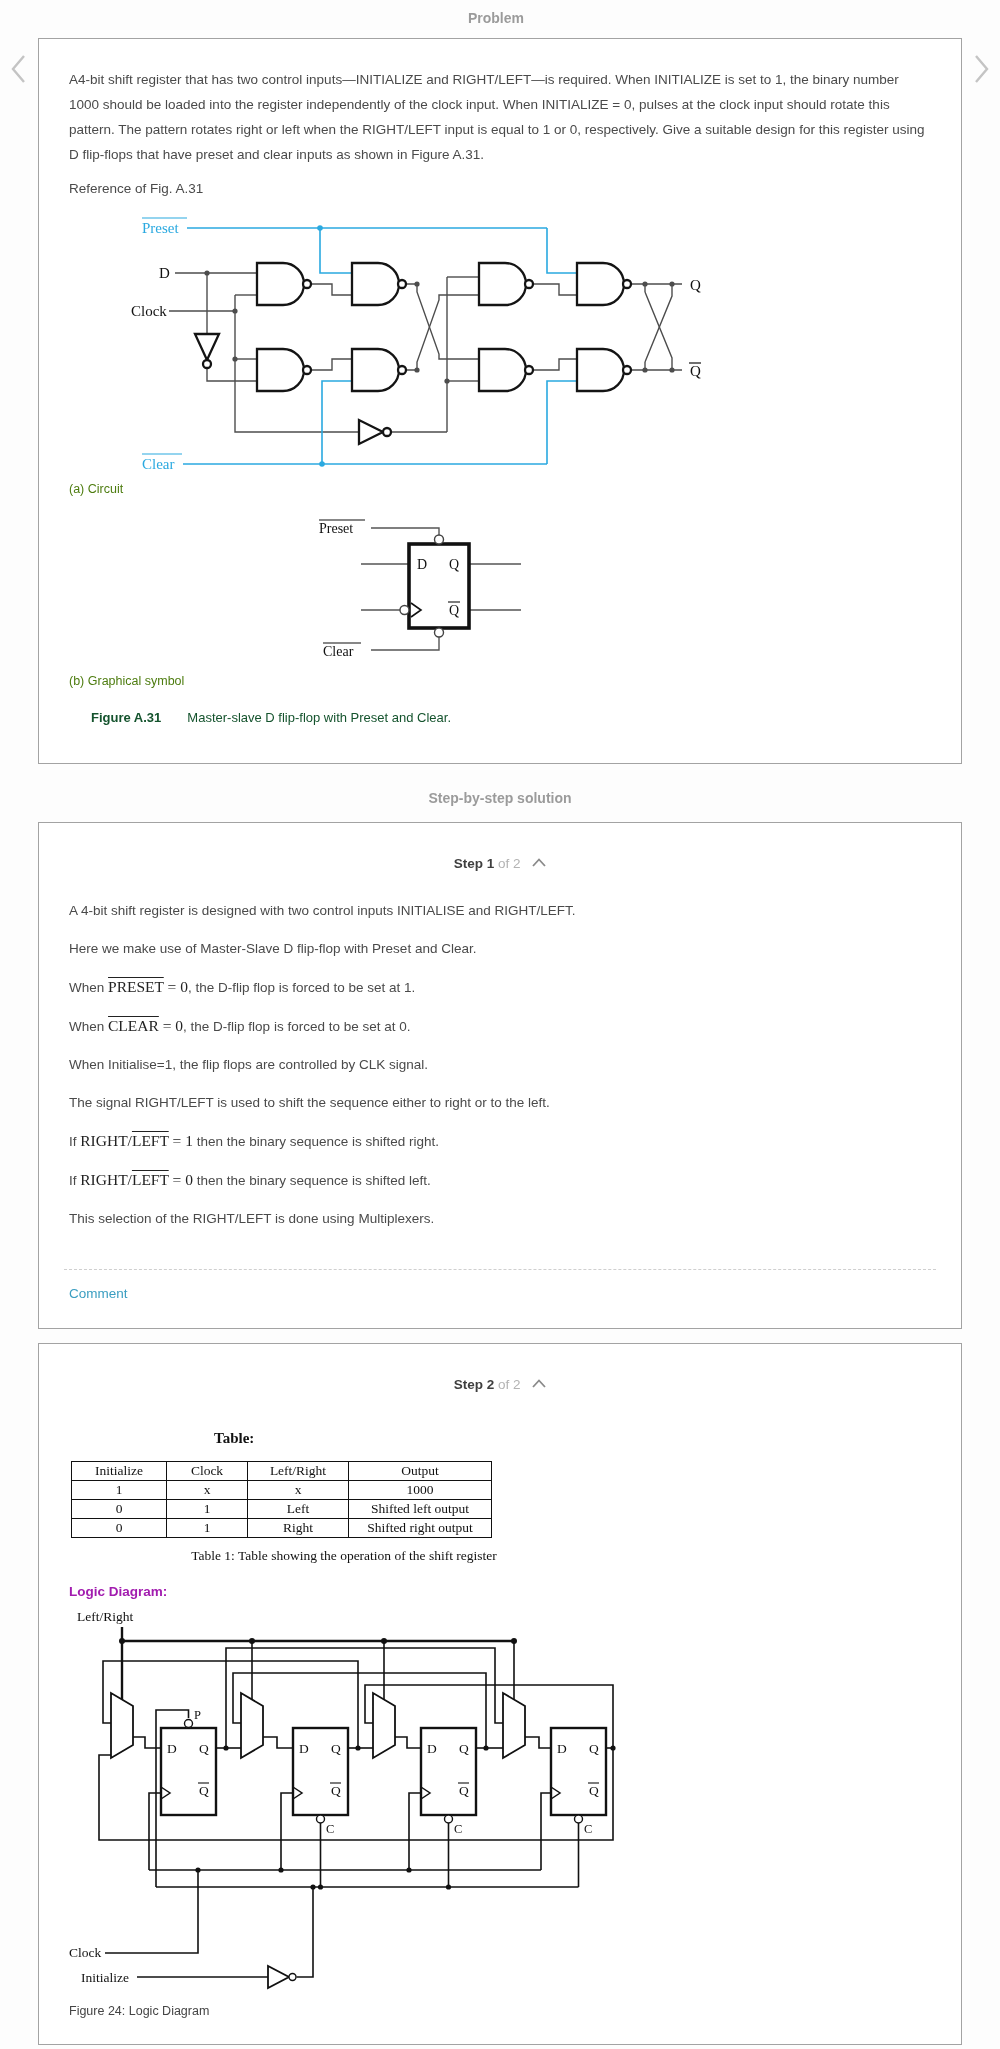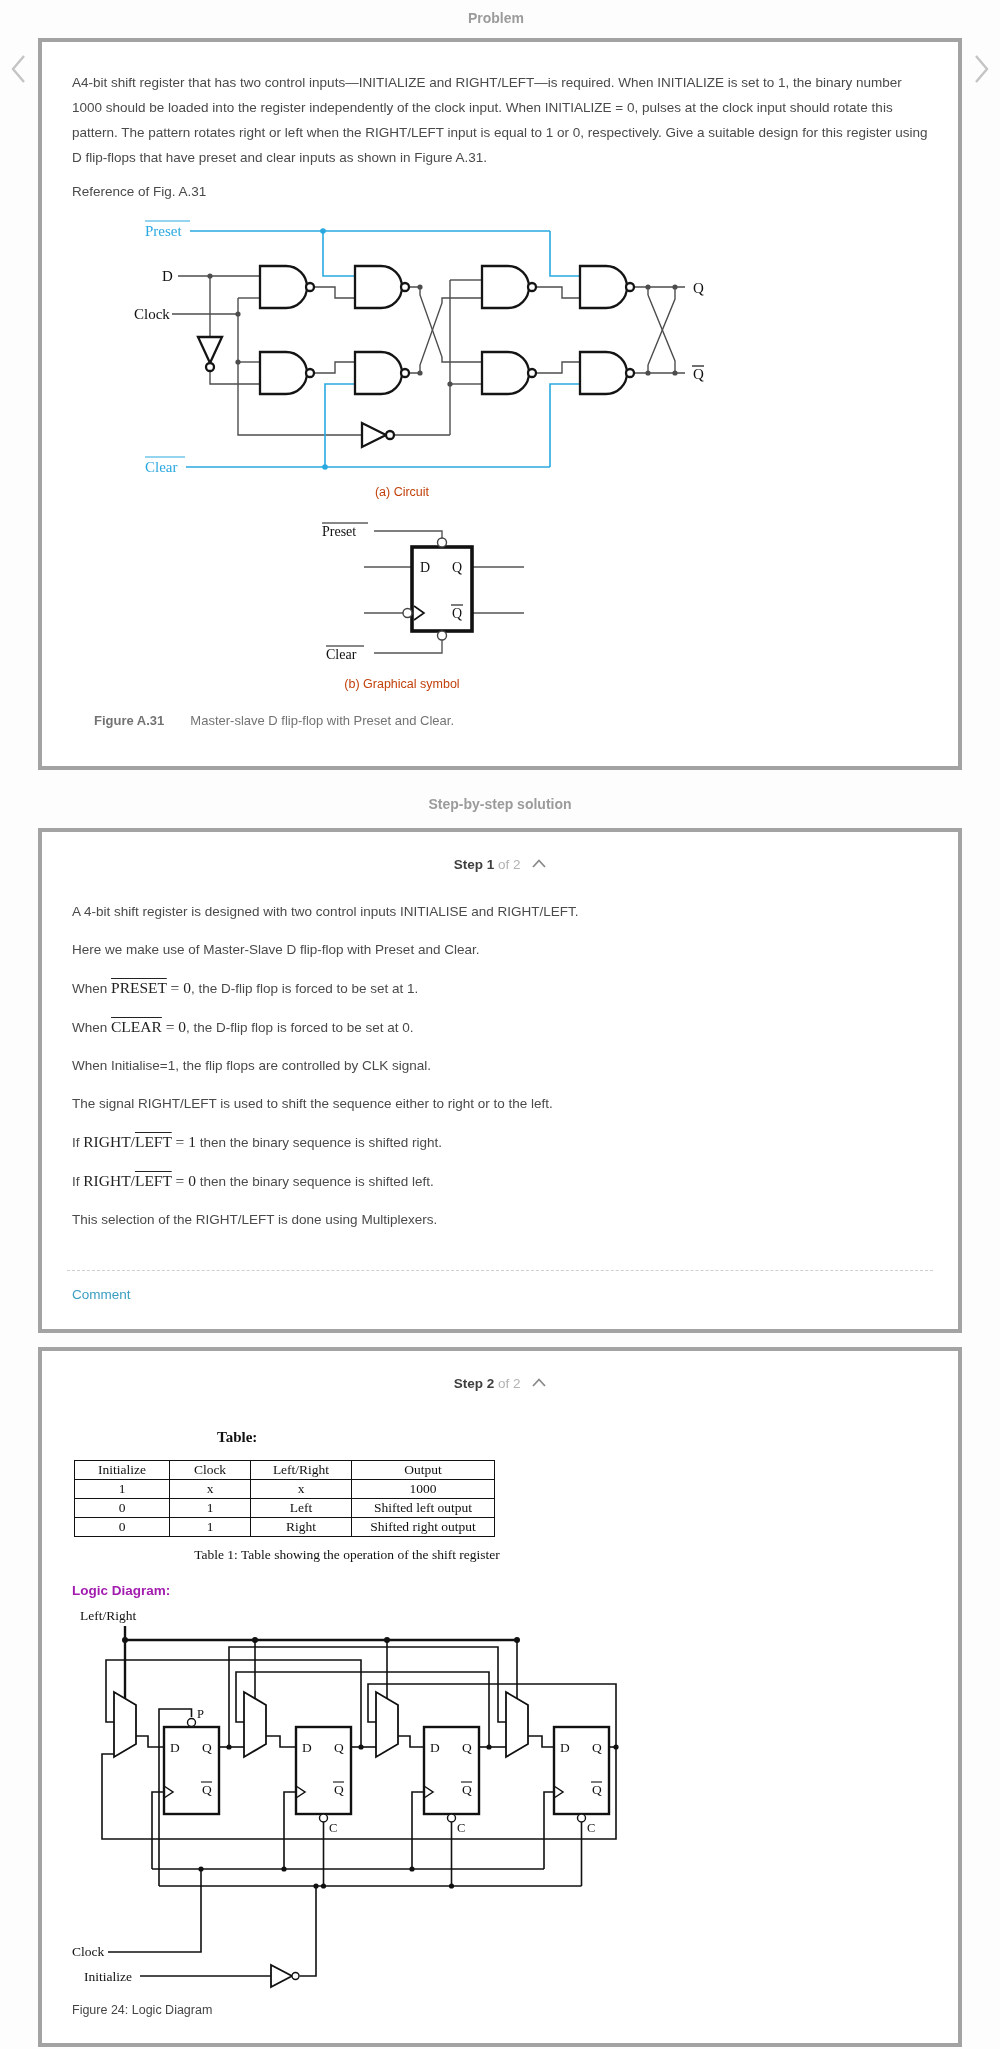--- a/index.html
+++ b/index.html
@@ -1,33 +1,33 @@
 <!DOCTYPE html>
 <html><head>
 <meta charset="utf-8">
 <style>
   html,body{margin:0;padding:0;background:#fdfdfd;}
   .page{position:relative;width:1000px;margin:0 auto;font-family:"Liberation Sans",sans-serif;color:#4a4a4a;}
   .page-title{ text-align:center;font-size:14px;font-weight:bold;color:#9b9b9b;padding:10px 8px 12px 0;}
   .section-title{text-align:center;font-size:14px;font-weight:bold;color:#9b9b9b;margin:26px 0 16px 0;}
-  .card{background:#fff;border:4px solid #a3a3a3;margin:0 38px 0 38px;}
+  .card{background:#fff;border:1px solid #a3a3a3;margin:0 38px 0 38px;}
   .problem-card{padding:28px 30px 34px 30px;}
   .nav-arrow{position:absolute;top:52px;width:26px;height:34px;cursor:pointer;}
   .nav-arrow.left{left:6px;}
   .nav-arrow.right{right:6px;}
   .nav-arrow svg{width:26px;height:34px;}
   .problem-text{font-size:13.5px;line-height:25px;margin:0 0 14px 0;color:#4a4a4a;}
   .ref-text{font-size:13.5px;margin:14px 0 8px 0;color:#4a4a4a;}
   .fig-wrap{width:700px;}
   .svg-circuit{display:block;margin-left:38px;}
   .svg-symbol{display:block;margin-left:222px;margin-top:6px;}
-  .fig-caption{font-size:12.5px;color:#c2410c;text-align:center;width:660px;margin:6px 0 10px 0;}
-  .figure-line{font-size:13px;color:#737373;margin:22px 0 4px 22px;}
+  .fig-caption{font-size:12.5px;color:#4d7c0f;text-align:left;width:660px;margin:6px 0 10px 0;}
+  .figure-line{font-size:13px;color:#14532d;margin:22px 0 4px 22px;}
   .figure-line .fig-label{font-weight:bold;margin-right:26px;}
-  .step-card{margin-top:14px;padding:4px 0 26px 0;}
+  .step-card{margin-top:14px;padding:12px 0 26px 0;}
   .step-header{border-bottom:0;text-align:center;padding:20px 0 4px 0;font-size:13.5px;}
   .step-title{font-weight:bold;color:#3f3f3f;}
   .step-of{color:#b3b3b3;}
   .chev-up{display:inline-block;vertical-align:1px;margin-left:8px;cursor:pointer;}
   .step-body{padding:26px 30px 4px 30px;}
   .step-body p{font-size:13.5px;line-height:20px;margin:0 0 18px 0;color:#4a4a4a;}
   .math{font-family:"Liberation Serif",serif;font-size:15.5px;color:#222;}
   .math .ol{text-decoration:overline;}
   .dashed-divider{border-top:1px dashed #cfcfcf;margin:18px 25px 0 25px;}
   .comment-link{display:inline-block;margin:16px 0 0 30px;font-size:13.5px;color:#3b9ec1;cursor:pointer;text-decoration:none;}

